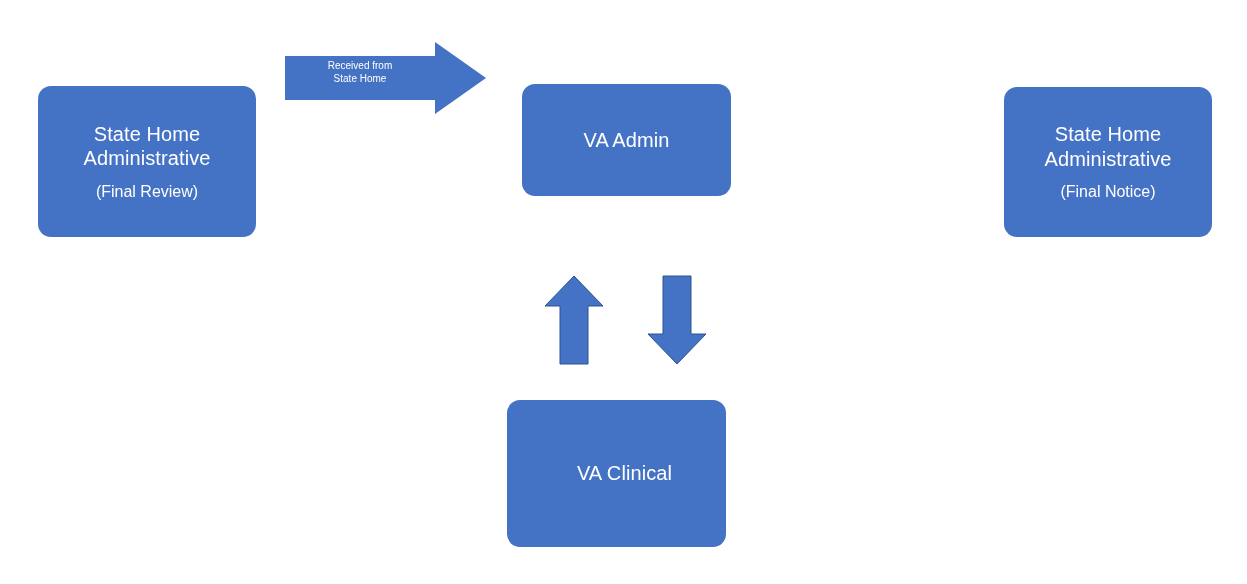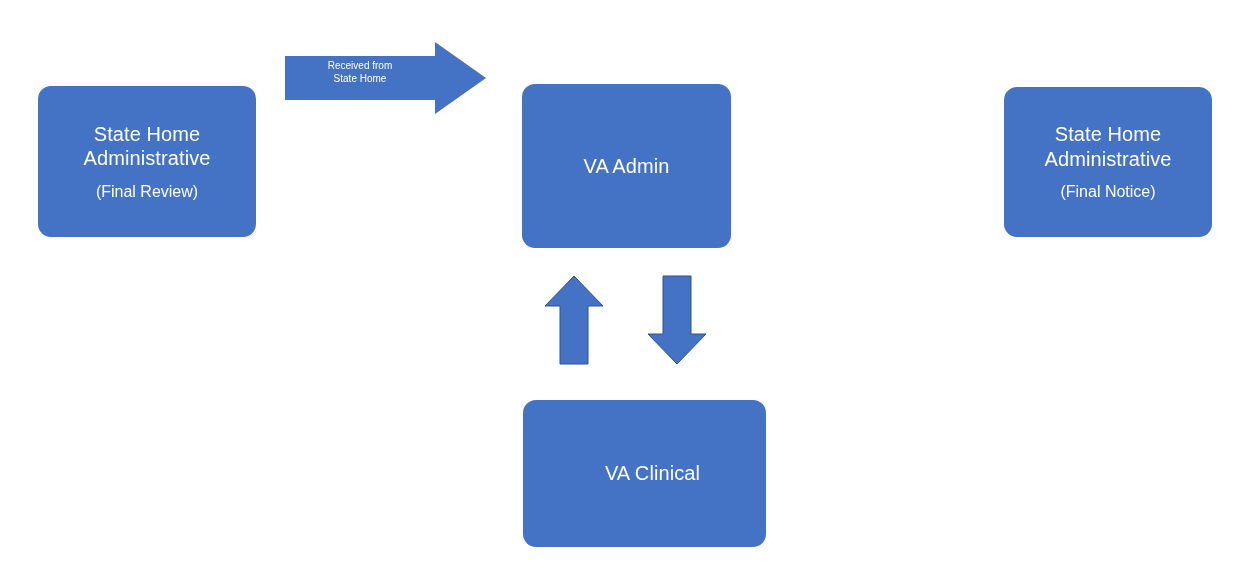--- a/index.html
+++ b/index.html
@@ -68,31 +68,31 @@
 <body>
 
 <div id="canvas">
 
   <div class="node" style="left:38px; top:86px; width:218px; height:151px;">
     <div class="node-title">State Home
 Administrative</div>
     <div class="node-sub">(Final Review)</div>
   </div>
 
-  <div class="node" style="left:522px; top:84px; width:209px; height:164px;">
+  <div class="node" style="left:522px; top:84px; width:209px; height:112px;">
     <div class="node-title">VA Admin</div>
   </div>
 
   <div class="node" style="left:1004px; top:87px; width:208px; height:150px;">
     <div class="node-title">State Home
 Administrative</div>
     <div class="node-sub">(Final Notice)</div>
   </div>
 
-  <div class="node" style="left:523px; top:400px; width:243px; height:147px;padding-left:16px;">
+  <div class="node" style="left:507px; top:400px; width:219px; height:147px;padding-left:16px;">
     <div class="node-title">VA Clinical</div>
   </div>
 
   <div class="arrow" style="left:285px; top:42px;">
     <svg width="201" height="72" viewBox="0 0 201 72" aria-hidden="true">
       <path d="M0,14 L150,14 L150,0 L201,36 L150,72 L150,58 L0,58 Z" fill="#4472C4"></path>
     </svg>
     <div class="arrow-label" style="left:8px; top:18px; width:134px;">Received from
 State Home</div>
   </div>

